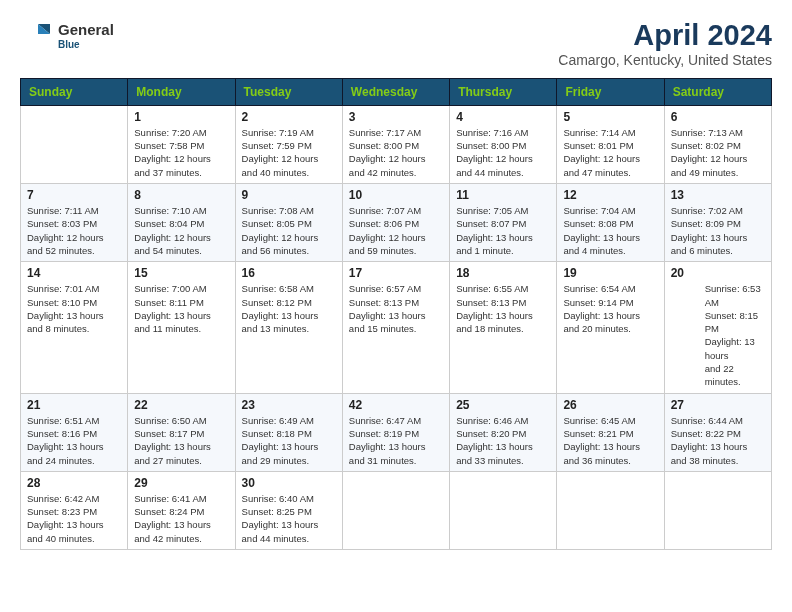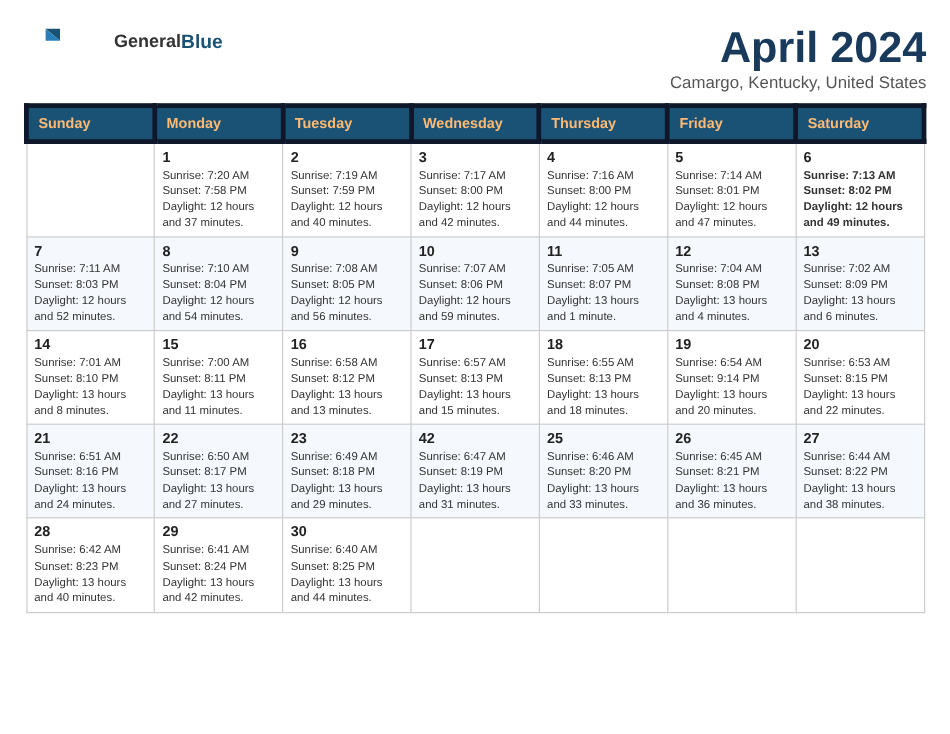--- a/index.html
+++ b/index.html
@@ -16,65 +16,64 @@
       align-items: flex-start;
       margin-bottom: 10px;
     }
     .logo {
       display: flex;
       align-items: center;
       gap: 6px;
     }
     .logo-text {
       display: flex;
-      flex-direction: row;
+      flex-direction: column;
       line-height: 1.1;
-      margin-left: 37px;
     }
     .logo-general {
       font-size: 15px;
       font-weight: bold;
       color: #333;
     }
     .logo-blue {
-      font-size: 16px;
+      font-size: 10px;
       font-weight: bold;
       color: #1a5276;
     }
     .logo-icon {
       width: 32px;
       height: 32px;
     }
     .title-block {
       text-align: right;
     }
     .month-title {
-      font-size: 36px;
+      font-size: 29px;
       font-weight: bold;
       color: #1a3a5c;
       line-height: 1.1;
     }
     .location {
       font-size: 14px;
       color: #555;
       margin-left: 26px;
     }
     .calendar {
       width: 100%;
       border-collapse: collapse;
       border: 1px solid #bbb;
     }
     .calendar th {
       background: #1a5276;
-      color: #fdba74;
+      color: #84cc16;
       font-size: 12px;
       font-weight: bold;
       text-align: left;
       padding: 6px 8px;
-      border: 4px solid #0f172a;
+      border: 1px solid #0f172a;
     }
     .calendar td {
       vertical-align: top;
       border: 1px solid #ccc;
       padding: 4px 6px;
       width: calc(100% / 7);
       min-height: 80px;
       font-size: 10px;
       color: #333;
       background: #fff;
@@ -170,21 +169,21 @@
         </td>
         <td>
           <span class="day-number">5</span>
           <div class="day-info" style="white-space: pre-line;">Sunrise: 7:14 AM
 Sunset: 8:01 PM
 Daylight: 12 hours
 and 47 minutes.</div>
         </td>
         <td>
           <span class="day-number">6</span>
-          <div class="day-info" style="white-space: pre-line; font-weight: bold;">Sunrise: 7:13 AM
+          <div class="day-info" style="white-space: pre-line;">Sunrise: 7:13 AM
 Sunset: 8:02 PM
 Daylight: 12 hours
 and 49 minutes.</div>
         </td>
       </tr>
       <tr>
         <td>
           <span class="day-number">7</span>
           <div class="day-info" style="white-space: pre-line;">Sunrise: 7:11 AM
 Sunset: 8:03 PM
@@ -272,21 +271,21 @@
         </td>
         <td>
           <span class="day-number">19</span>
           <div class="day-info" style="white-space: pre-line;">Sunrise: 6:54 AM
 Sunset: 9:14 PM
 Daylight: 13 hours
 and 20 minutes.</div>
         </td>
         <td>
           <span class="day-number">20</span>
-          <div class="day-info" style="white-space: pre-line;">Sunrise: 6:53 AM
+          <div class="day-info" style="white-space: pre-line; margin-left: 34px;">Sunrise: 6:53 AM
 Sunset: 8:15 PM
 Daylight: 13 hours
 and 22 minutes.</div>
         </td>
       </tr>
       <tr>
         <td>
           <span class="day-number">21</span>
           <div class="day-info" style="white-space: pre-line;">Sunrise: 6:51 AM
 Sunset: 8:16 PM

